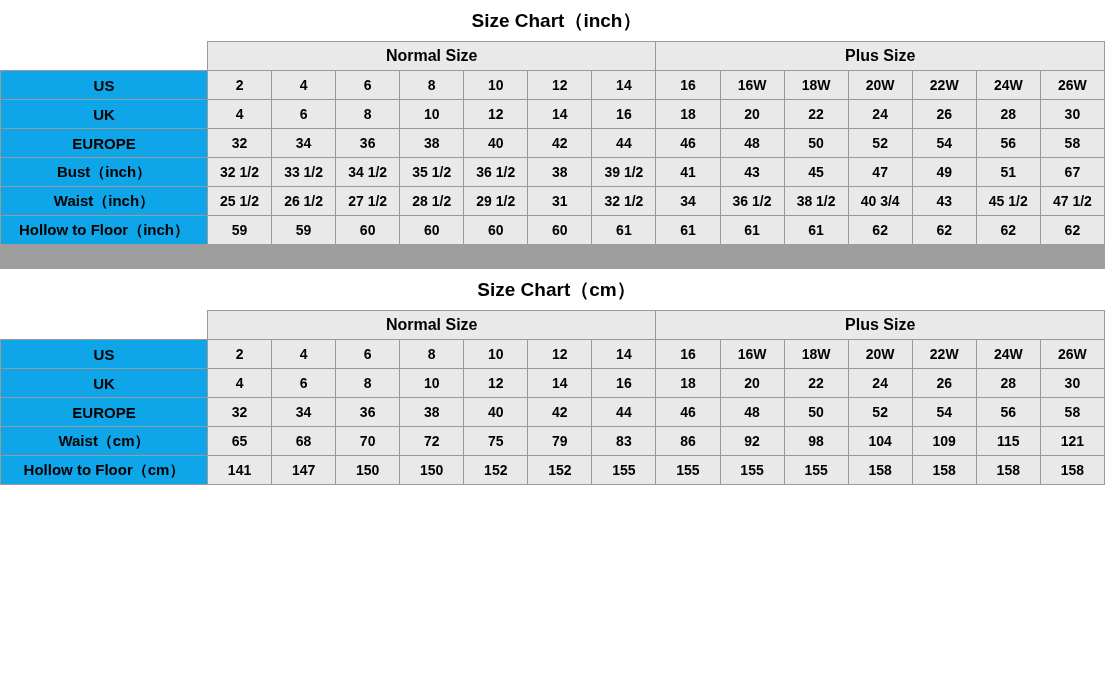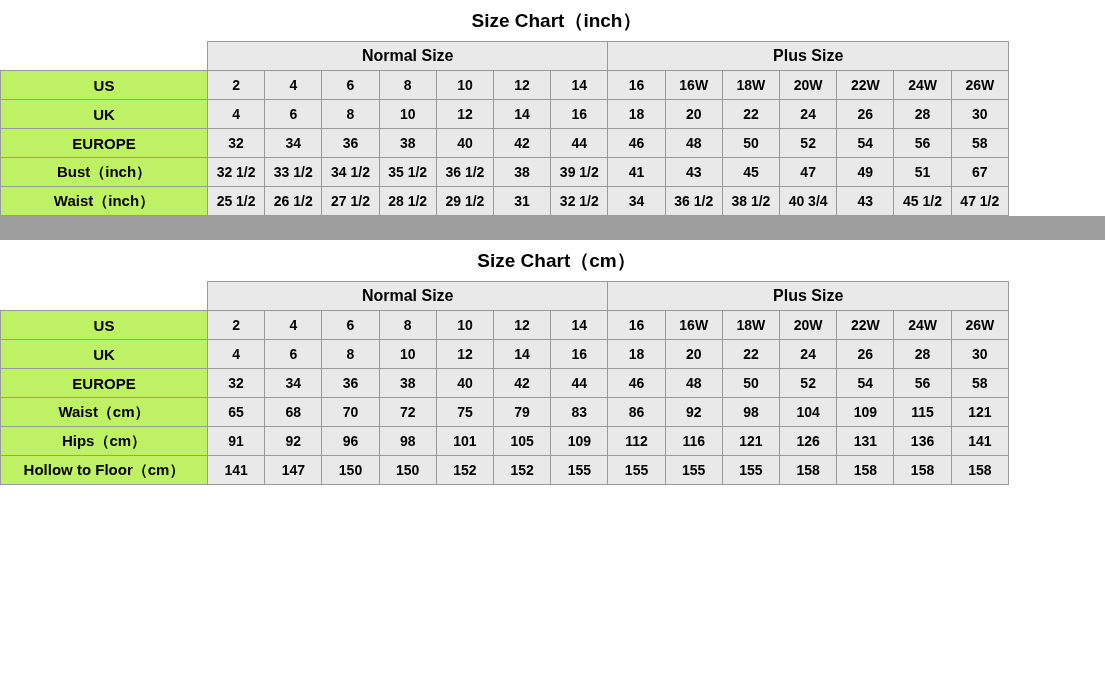--- a/index.html
+++ b/index.html
@@ -20,37 +20,37 @@
   }
   .chart-title {
     text-align: center;
     font-size: 19px;
     font-weight: bold;
     padding: 8px 0 7px 8px;
     letter-spacing: 0px;
   }
   table.size-table {
     border-collapse: collapse;
-    width: 1009px;
+    width: 1105px;
     table-layout: fixed;
   }
   table.size-table td,
   table.size-table th {
     border: 1px solid #9a9a9a;
     text-align: center;
     font-size: 14px;
     font-weight: bold;
     height: 28px;
     padding: 0;
     background: #e9e9e9;
     color: #000;
   }
   table.size-table td.rowhead {
     width: 206px;
-    background: #bef264;
+    background: #0ea5e9;
     font-size: 15px;
   }
   table.size-table td.group {
     font-size: 16px;
     background: #e9e9e9;
   }
   table.size-table td.corner {
     background: #ffffff;
     border-left: 1px solid #ffffff;
     border-top: 1px solid #ffffff;
@@ -163,20 +163,37 @@
           <td>34</td>
           <td>36 1/2</td>
           <td>38 1/2</td>
           <td>40 3/4</td>
           <td>43</td>
           <td>45 1/2</td>
           <td>47 1/2</td>
         </tr>
 
 
+        <tr>
+          <td class="rowhead">Hollow to Floor（inch）</td>
+          <td>59</td>
+          <td>59</td>
+          <td>60</td>
+          <td>60</td>
+          <td>60</td>
+          <td>60</td>
+          <td>61</td>
+          <td>61</td>
+          <td>61</td>
+          <td>61</td>
+          <td>62</td>
+          <td>62</td>
+          <td>62</td>
+          <td>62</td>
+        </tr>
       </tbody>
     </table>
   </div>
 
   <div class="spacer"></div>
 
   <div class="chart-block">
     <div class="chart-title">Size Chart（cm）</div>
     <table class="size-table">
       <tbody>
@@ -252,37 +269,20 @@
           <td>83</td>
           <td>86</td>
           <td>92</td>
           <td>98</td>
           <td>104</td>
           <td>109</td>
           <td>115</td>
           <td>121</td>
         </tr>
 
-        <tr>
-          <td class="rowhead">Hips（cm）</td>
-          <td>91</td>
-          <td>92</td>
-          <td>96</td>
-          <td>98</td>
-          <td>101</td>
-          <td>105</td>
-          <td>109</td>
-          <td>112</td>
-          <td>116</td>
-          <td>121</td>
-          <td>126</td>
-          <td>131</td>
-          <td>136</td>
-          <td>141</td>
-        </tr>
 
         <tr>
           <td class="rowhead">Hollow to Floor（cm）</td>
           <td>141</td>
           <td>147</td>
           <td>150</td>
           <td>150</td>
           <td>152</td>
           <td>152</td>
           <td>155</td>

